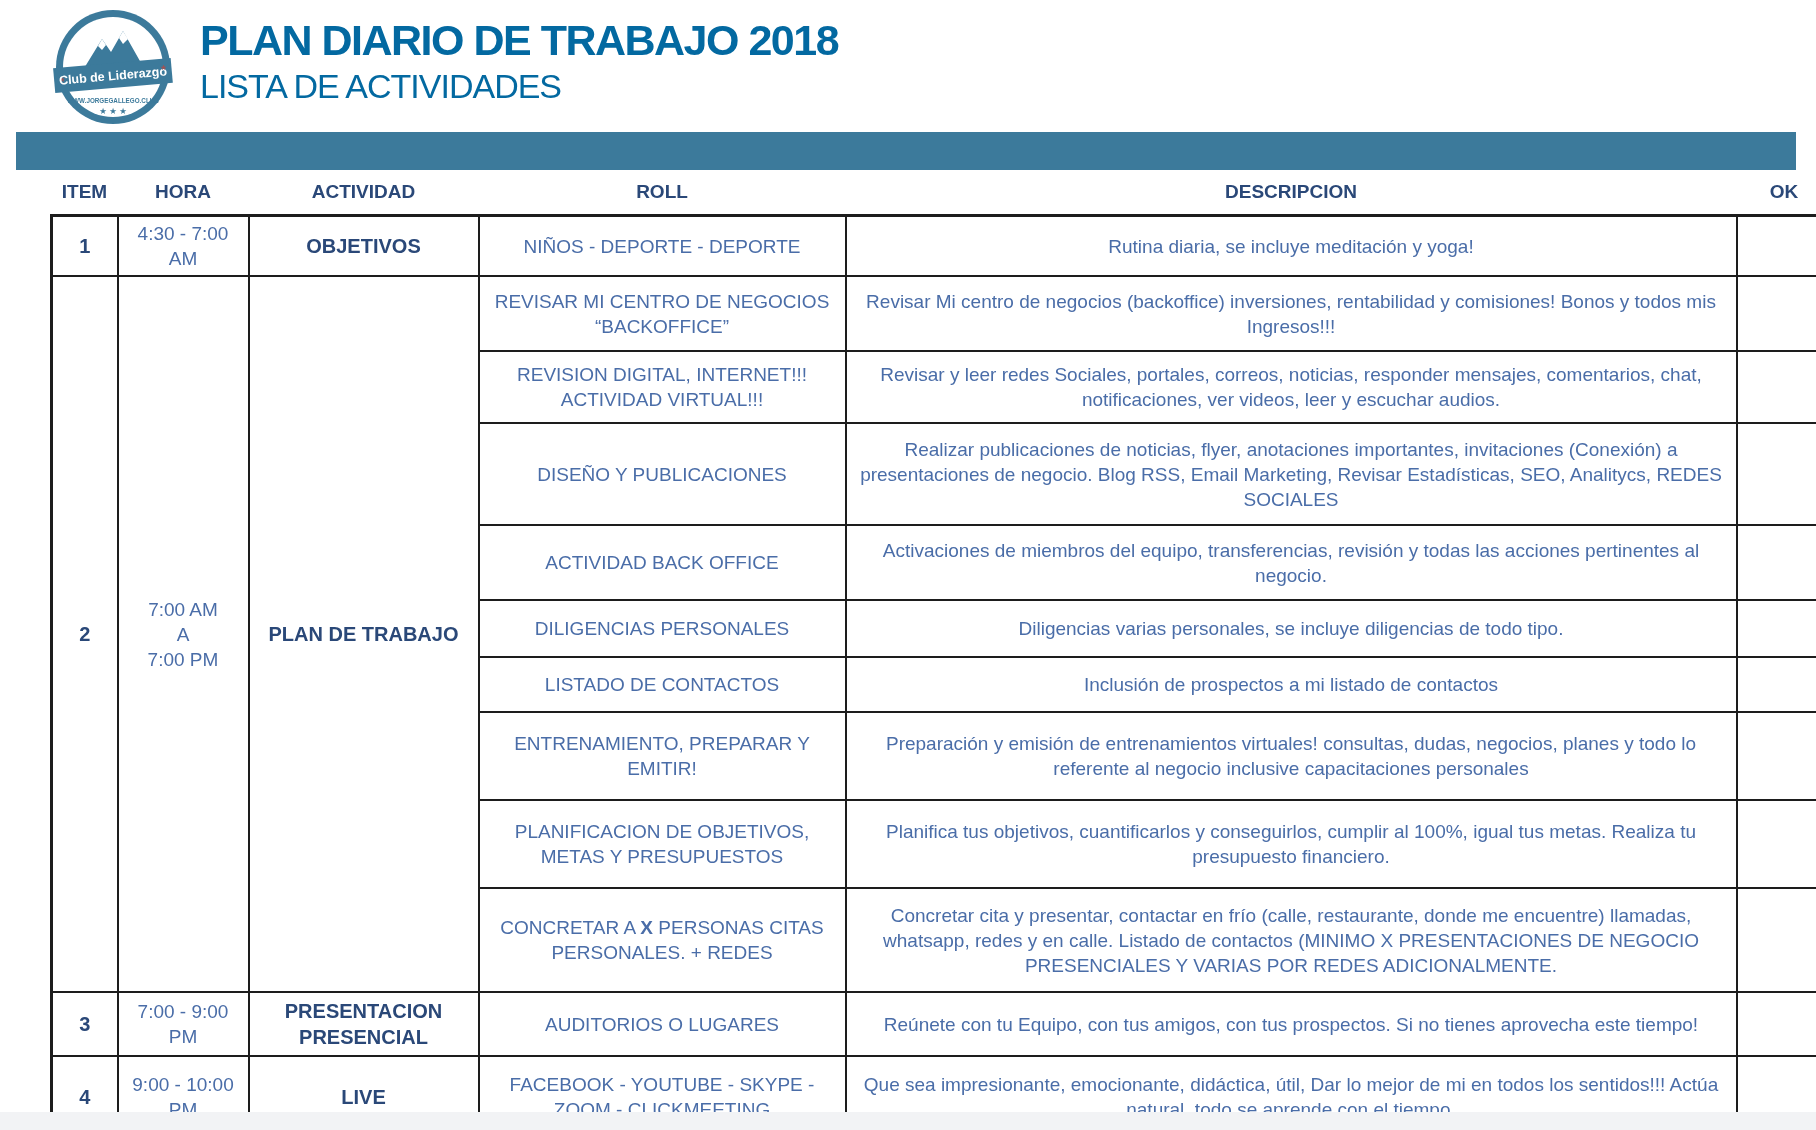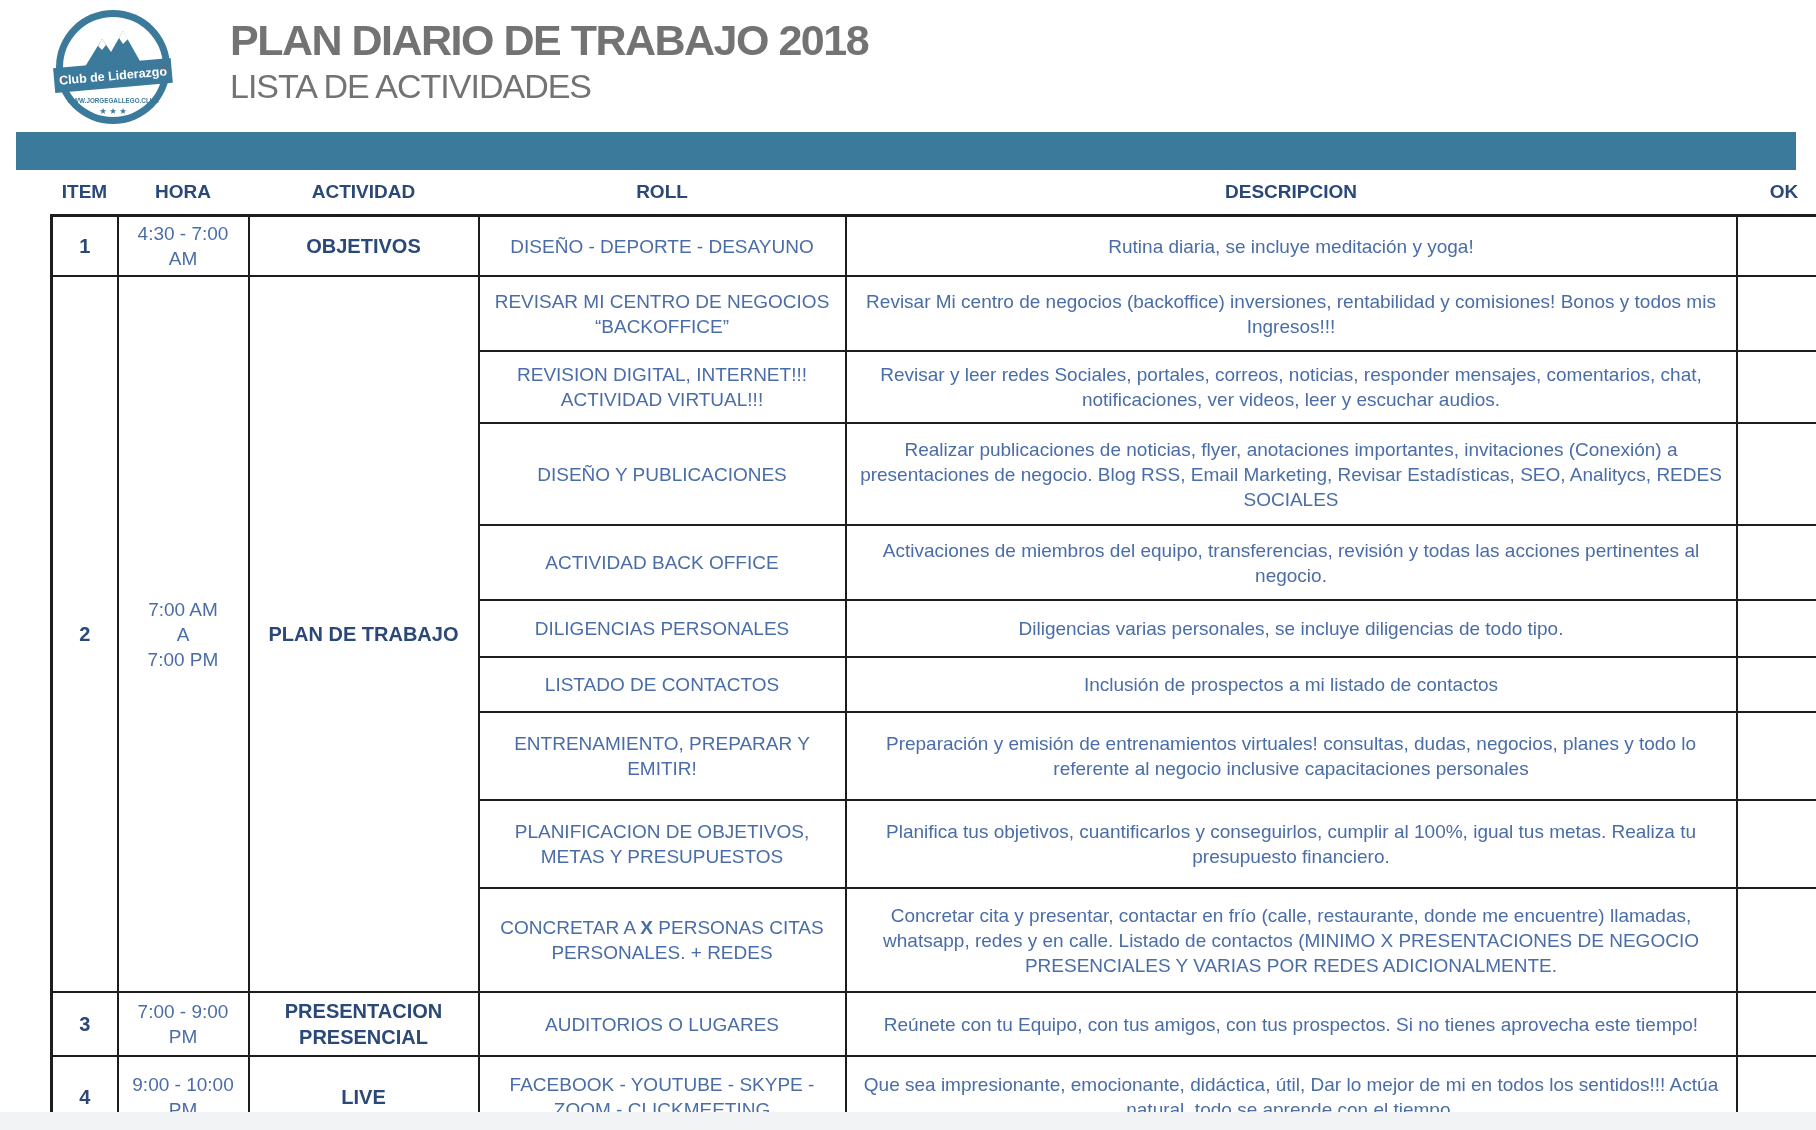--- a/index.html
+++ b/index.html
@@ -1,21 +1,21 @@
 <!DOCTYPE html>
 <html><head>
 <meta charset="utf-8">
 <style>
   html,body{margin:0;padding:0;}
   body{
     width:1816px;height:1130px;position:relative;background:#ffffff;
     font-family:"Liberation Sans", sans-serif;overflow:hidden;
   }
   .logo{position:absolute;left:50px;top:6px;width:126px;height:126px;}
-  .titles{position:absolute;left:230px;top:16px;color:#737373;}
+  .titles{position:absolute;left:200px;top:16px;color:#0369a1;}
   .title{font-size:43px;font-weight:bold;letter-spacing:-1.5px;line-height:1.12;margin:0;}
   .subtitle{font-size:34px;font-weight:normal;letter-spacing:-1px;line-height:1.1;margin:4px 0 0 0;}
   .accent-bar{position:absolute;left:16px;top:132px;width:1780px;height:38px;background:#3c7a9b;}
   .tablewrap{position:absolute;left:16px;top:172px;width:1780px;}
   table{border-collapse:collapse;table-layout:fixed;width:1780px;margin-left:34px;}
   col.c-item{width:66px}col.c-hora{width:131px}col.c-act{width:230px}
   col.c-roll{width:367px}col.c-desc{width:891px}col.c-ok{width:95px}
   thead td{border:none;height:40px;font-weight:bold;color:#2a4878;font-size:19px;
     text-align:center;vertical-align:middle;padding:0 0 2px 0;}
   tbody{border:3px solid #1d1d1d;}
@@ -73,21 +73,21 @@
       <td><span class="t">DESCRIPCION</span></td>
       <td><span class="t">OK</span></td>
     </tr>
   </thead>
   <tbody>
     <tr style="height:53px;">
       <td class="cell-item"><span class="t">1</span></td>
       <td><span class="t">4:30 - 7:00
 AM</span></td>
       <td class="cell-act"><span class="t">OBJETIVOS</span></td>
-      <td><span class="t">DISEÑO - DEPORTE - DESAYUNO</span></td>
+      <td><span class="t">NIÑOS - DEPORTE - DEPORTE</span></td>
       <td><span class="t">Rutina diaria, se incluye meditación y yoga!</span></td>
       <td></td>
     </tr>
     <tr style="height:75px;">
       <td class="cell-item" rowspan="9"><span class="t">2</span></td>
       <td rowspan="9"><span class="t">7:00 AM
 A
 7:00 PM</span></td>
       <td class="cell-act" rowspan="9"><span class="t">PLAN DE TRABAJO</span></td>
       <td><span class="t">REVISAR MI CENTRO DE NEGOCIOS

